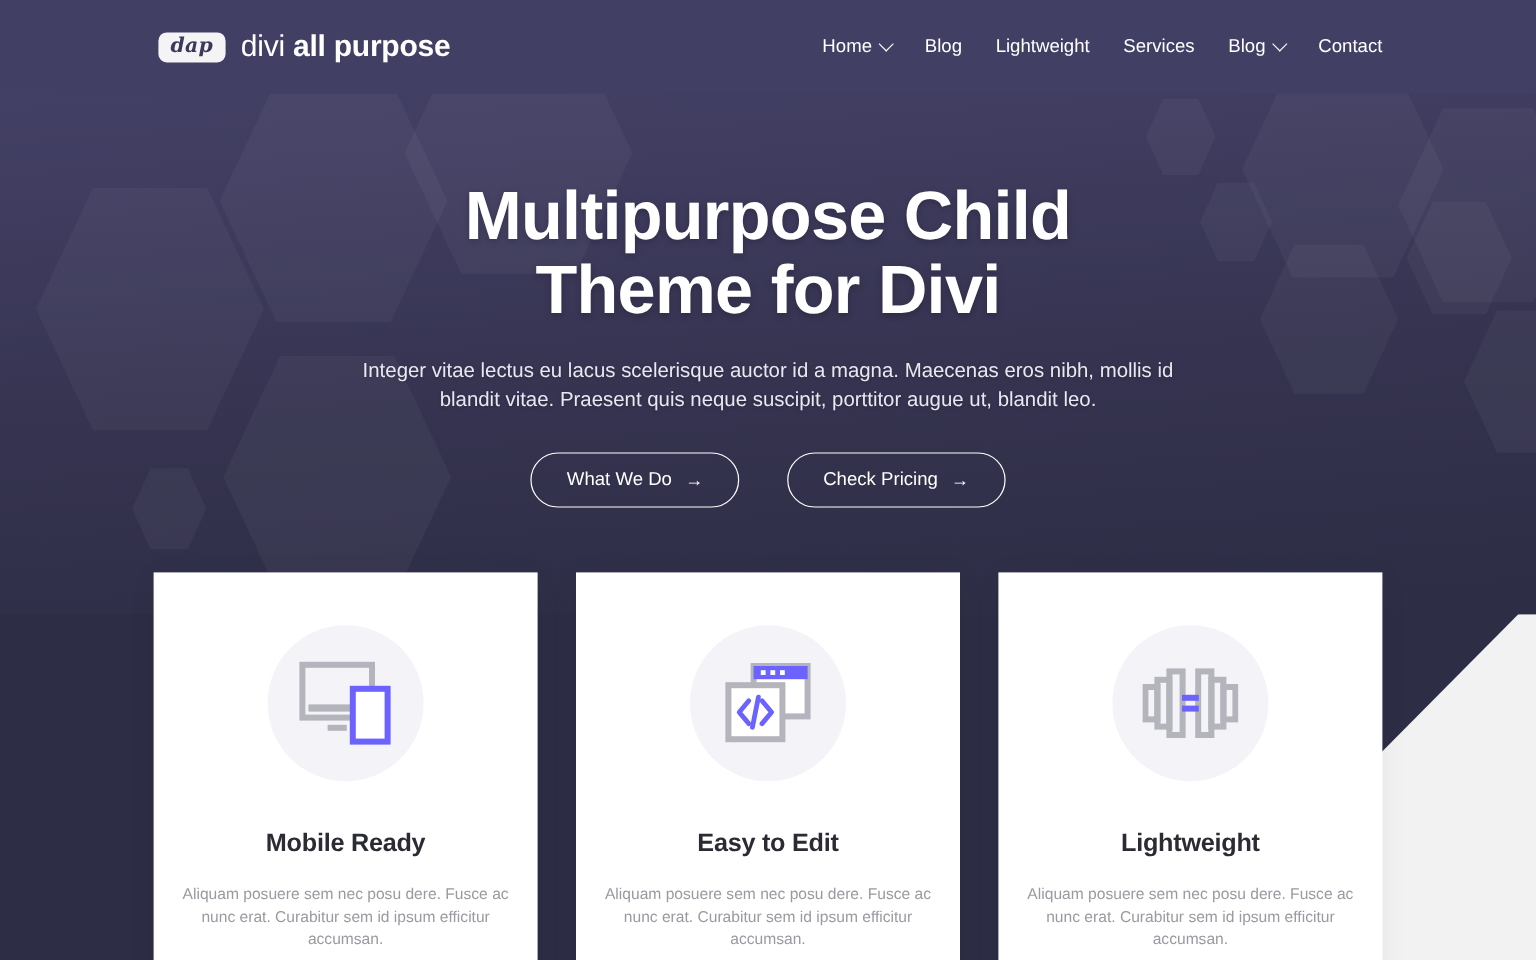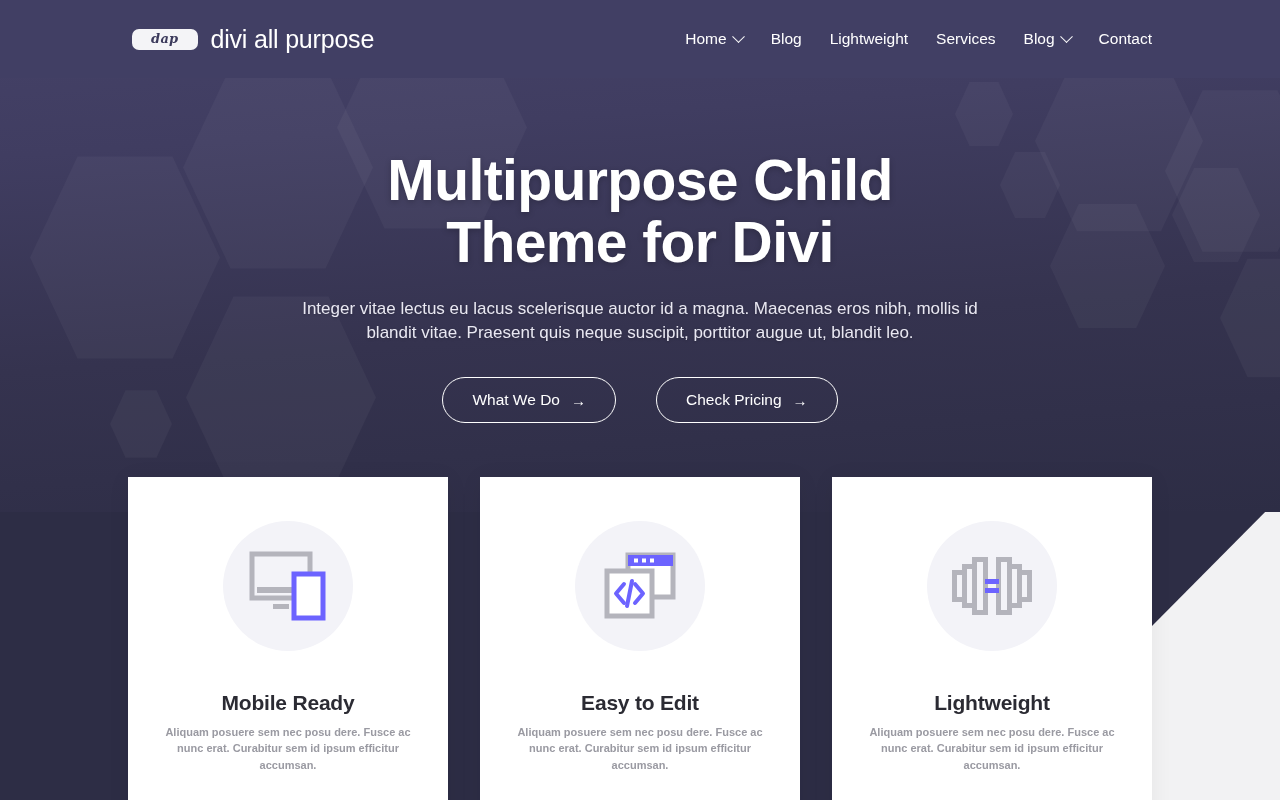--- a/index.html
+++ b/index.html
@@ -62,36 +62,36 @@
   .brand {
     display: flex;
     align-items: center;
     gap: 13px;
     margin-left: 132px;
   }
   .brand-badge {
     background: #f4f4f7;
     color: #3c3a5c;
     border-radius: 7px;
-    padding: 3px 19px 5px;
+    padding: 3px 10px 5px;
     font-family: "DejaVu Serif", serif;
     font-style: italic;
     font-weight: 700;
-    font-size: 13px;
+    font-size: 17px;
     letter-spacing: .3px;
     line-height: 1;
   }
   .brand-text {
     color: #ffffff;
     font-size: 25px;
     letter-spacing: -0.2px;
     white-space: nowrap;
   }
   .brand-text .light { font-weight: 300; }
-  .brand-text .bold  { font-weight: 400; }
+  .brand-text .bold  { font-weight: 700; }
 
   .nav {
     margin-left: auto;
     margin-right: 128px;
     display: flex;
     align-items: center;
     gap: 28px;
     text-align: right;
   }
   .nav-item {
@@ -194,25 +194,25 @@
     justify-content: center;
   }
   .card-title {
     margin-top: 40px;
     color: #2b2b33;
     font-size: 21px;
     font-weight: 700;
     letter-spacing: -0.2px;
   }
   .card-body {
-    margin-top: 9px;
+    margin-top: 20px;
     color: #9a9aa2;
-    font-size: 11px;
+    font-size: 13px;
     line-height: 1.48;
-    font-weight: 700;
+    font-weight: 400;
   }
 </style>
 </head>
 <body>
 
 <div class="page">
 
   <div class="diagonal-slab"></div>
 
   <div class="hero">

